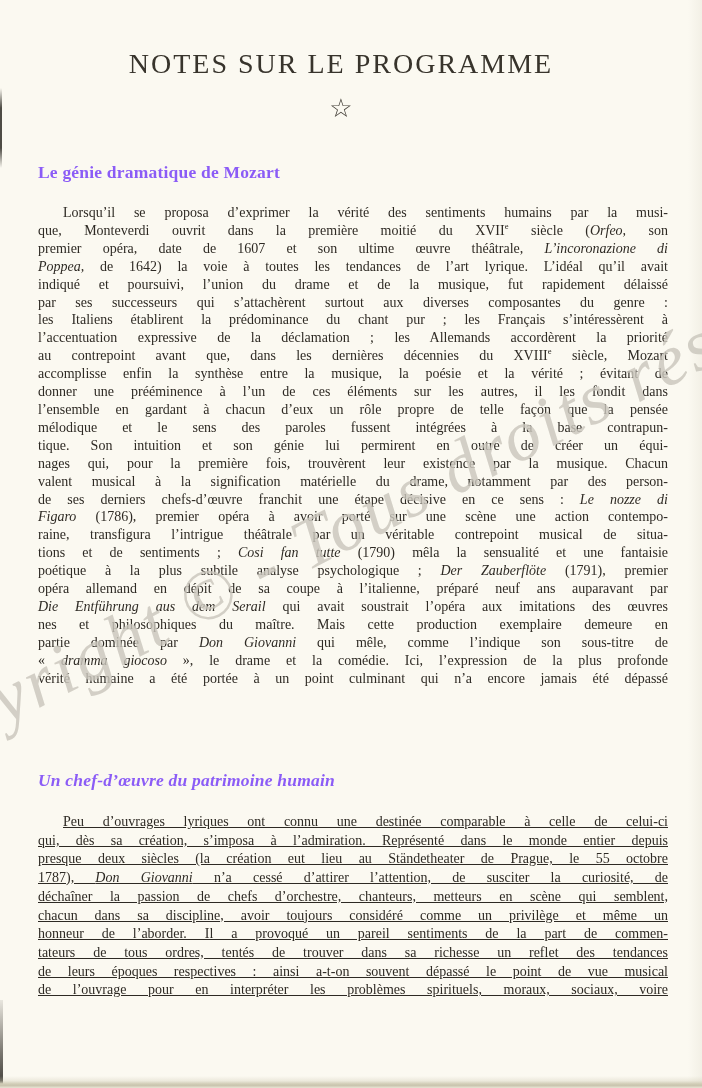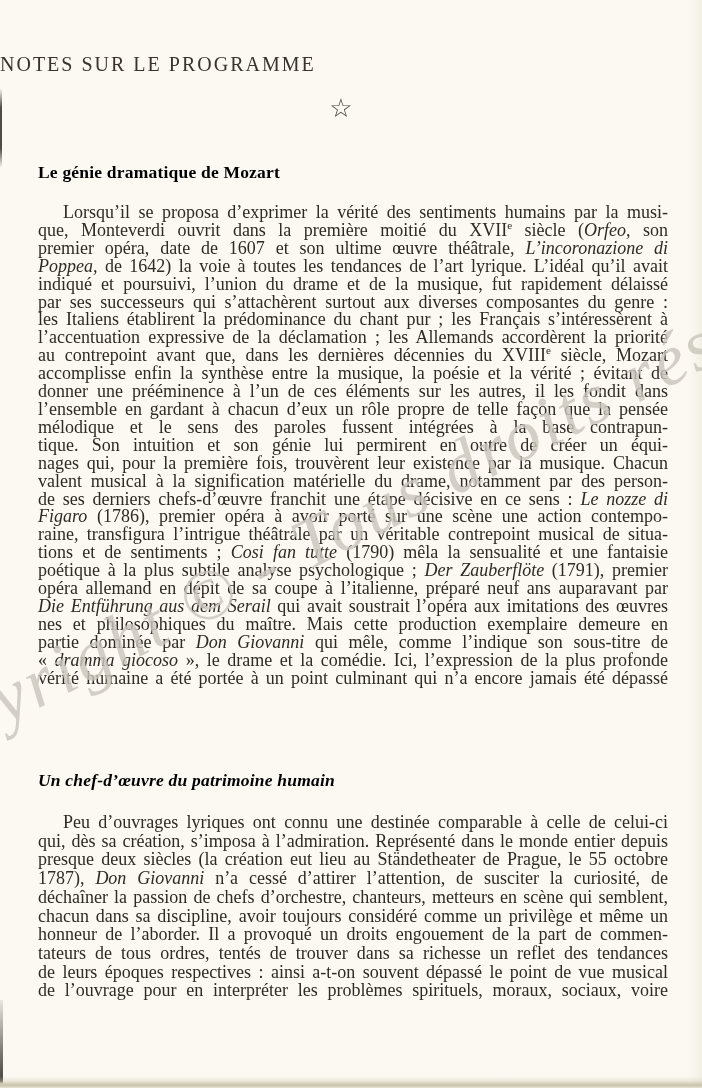--- a/index.html
+++ b/index.html
@@ -5,40 +5,40 @@
   html,body{margin:0;padding:0;}
   body{
     width:702px;height:1088px;position:relative;overflow:hidden;
     background:#fbf9f1;
     font-family:"Liberation Serif", serif;
     color:#2e2a24;
     -webkit-font-smoothing:antialiased;
   }
   .page-title{
     position:absolute;top:53px;left:0;width:682px;
-    text-align:left;font-size:20px;line-height:22px;
+    text-align:center;font-size:28px;line-height:22px;
     letter-spacing:2px;color:#38342c;white-space:nowrap;
   }
   .star{
     position:absolute;top:95px;left:0;width:682px;
     text-align:center;font-size:26px;line-height:28px;color:#45413a;
   }
   .section-heading{
     position:absolute;left:38px;width:630px;
-    font-size:17.5px;line-height:21px;font-weight:bold;color:#000000;
+    font-size:17.5px;line-height:21px;font-weight:bold;color:#8b5cf6;
     letter-spacing:0.2px;
   }
   #heading-1{top:162px;}
   #heading-2{top:770px;font-style:italic;}
   .para{
     position:absolute;left:38px;width:630px;
-    font-size:18px;color:#2e2a24;
+    font-size:14px;color:#2e2a24;
   }
   #para-1{top:204px;line-height:17.9px;}
-  #para-2{top:813px;line-height:18.7px;}
+  #para-2{top:813px;line-height:18.7px;text-decoration:underline;}
   .pline{
     text-align:justify;text-align-last:justify;
     white-space:normal;
   }
   .pline-last{text-align-last:left;}
   .pline-first{text-indent:25px;}
   .pline em{font-style:italic;margin-top:6px;}
   .pline sup{font-size:0.62em;vertical-align:super;line-height:0;}
   .watermark{
     position:absolute;left:-120px;top:726px;width:1500px;height:72px;
@@ -108,21 +108,21 @@
   </div>
 
 <div class="section-heading" id="heading-2">Un chef-d’œuvre du patrimoine humain</div>
 <div class="para" id="para-2">
     <div class="pline pline-first">Peu d’ouvrages lyriques ont connu une destinée comparable à celle de celui-ci</div>
     <div class="pline">qui, dès sa création, s’imposa à l’admiration. Représenté dans le monde entier depuis</div>
     <div class="pline">presque deux siècles (la création eut lieu au Ständetheater de Prague, le 55 octobre</div>
     <div class="pline">1787), <em>Don Giovanni</em> n’a cessé d’attirer l’attention, de susciter la curiosité, de</div>
     <div class="pline">déchaîner la passion de chefs d’orchestre, chanteurs, metteurs en scène qui semblent,</div>
     <div class="pline">chacun dans sa discipline, avoir toujours considéré comme un privilège et même un</div>
-    <div class="pline">honneur de l’aborder. Il a provoqué un droits engouement de la part de commen-</div>
+    <div class="pline">honneur de l’aborder. Il a provoqué un pareil sentiments de la part de commen-</div>
     <div class="pline">tateurs de tous ordres, tentés de trouver dans sa richesse un reflet des tendances</div>
     <div class="pline">de leurs époques respectives : ainsi a-t-on souvent dépassé le point de vue musical</div>
     <div class="pline">de l’ouvrage pour en interpréter les problèmes spirituels, moraux, sociaux, voire</div>
   </div>
 
 <div class="watermark">Copyright © - Tous droits réservés</div>
 
 <div class="edge-left-top"></div>
 <div class="edge-left-bottom"></div>
 <div class="edge-right"></div>

